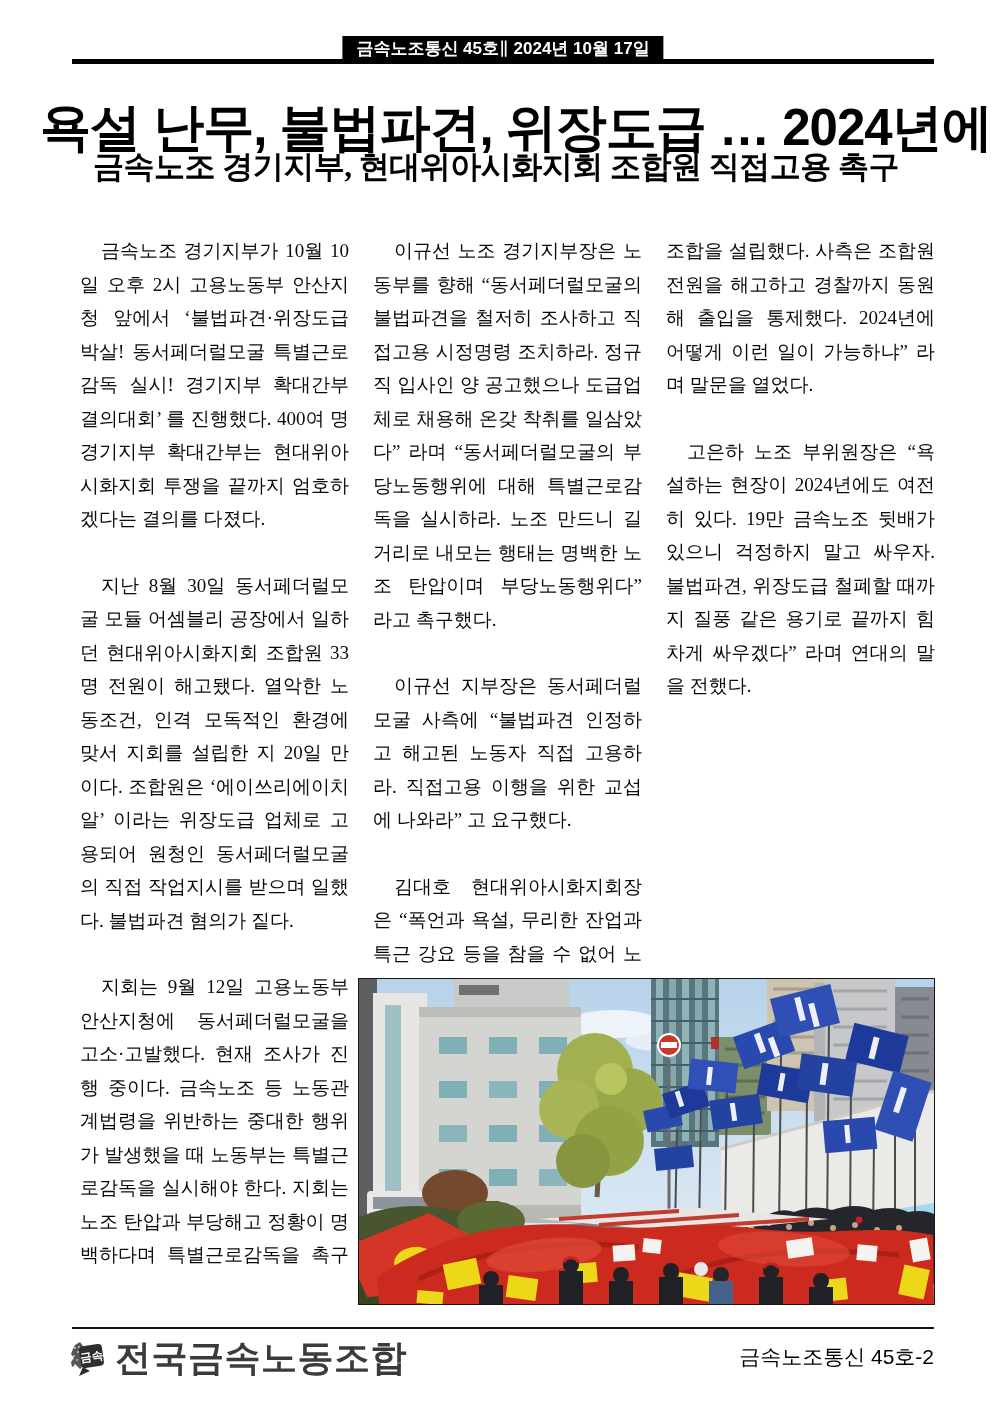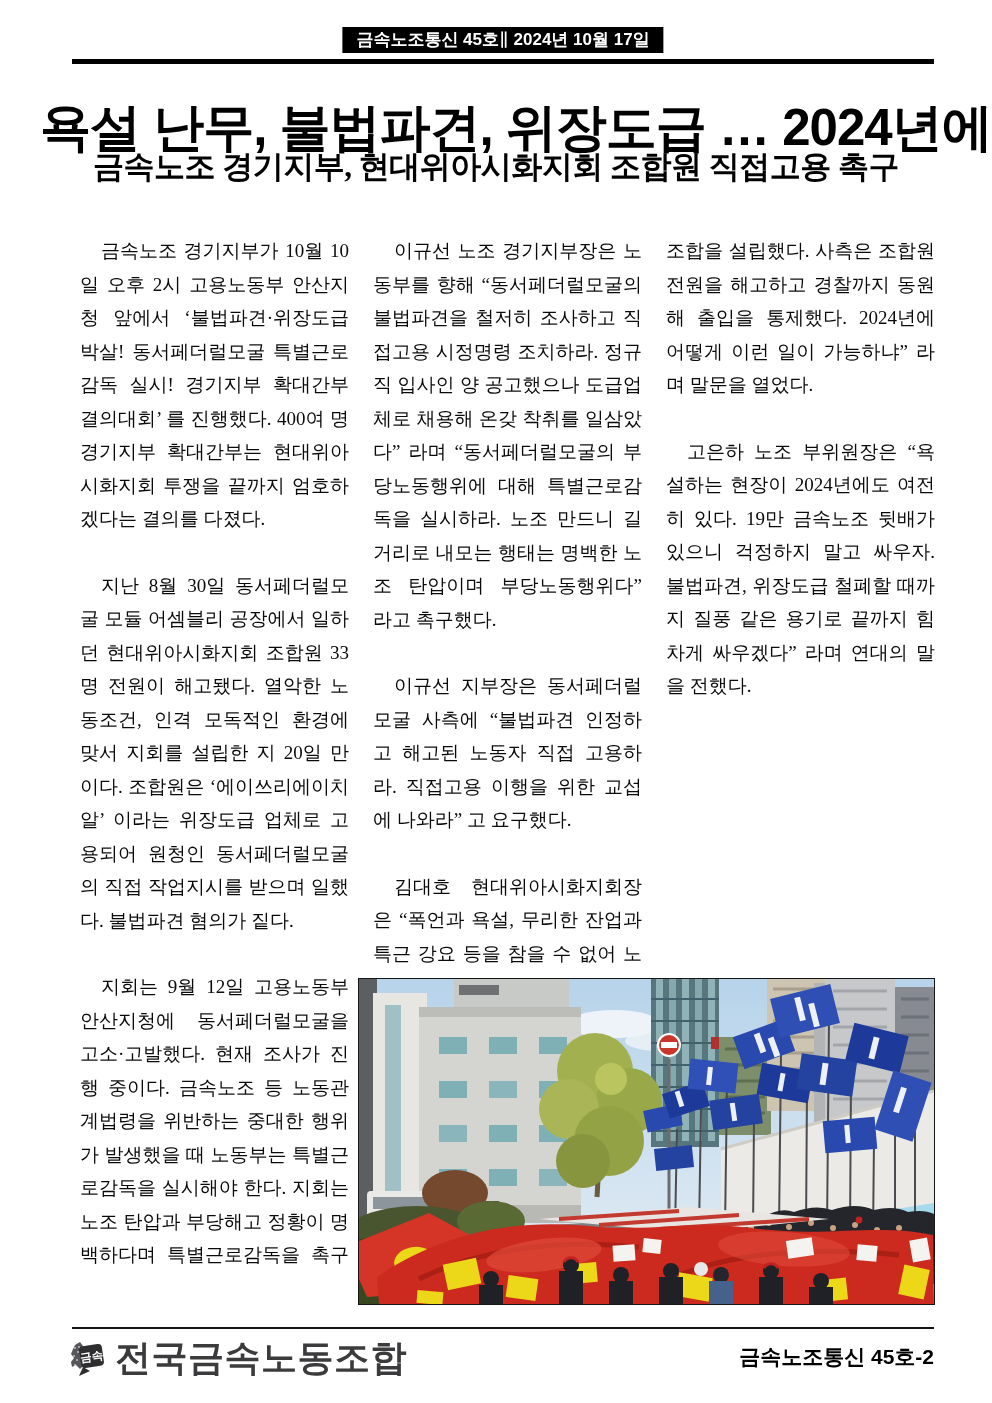--- a/index.html
+++ b/index.html
@@ -2,21 +2,21 @@
 <html><head>
 <meta charset="utf-8">
 <style>
   html,body { margin:0; padding:0; background:#ffffff; }
   .page {
     position:relative; width:992px; height:1403px; background:#ffffff;
     font-family:"Liberation Serif", serif; color:#000; overflow:hidden;
   }
   
   .masthead-box {
-    position:absolute; top:27px; left:50%; transform:translateX(-50%); margin-left:7px;
+    position:absolute; top:36px; left:50%; transform:translateX(-50%); margin-left:7px;
     background:#000; color:#fff; z-index:2;
     font-family:"Liberation Sans", sans-serif; font-weight:bold; font-size:17px;
     line-height:23px; padding:1px 14px 2px; white-space:nowrap;
   }
   .masthead-rule { position:absolute; top:59px; left:72px; width:862px; height:5px; background:#000; }
   
   .title {
     position:absolute; top:94px; left:40px; width:912px; margin:0; text-align:center;
     font-family:"Liberation Sans", sans-serif; font-weight:900; font-size:51px;
     letter-spacing:-1px; white-space:nowrap; color:#000;
@@ -46,21 +46,21 @@
   
   .footer-rule { position:absolute; left:72px; top:1327px; width:862px; height:2px; background:#141414; }
   .footer-left { position:absolute; left:68px; top:1334px; display:flex; align-items:center; gap:7px; }
   .org-logo { width:40px; height:40px; }
   .org-name {
     font-family:"Liberation Sans", sans-serif; font-weight:800; font-size:36px;
     color:#3b3b3d; letter-spacing:0.5px; white-space:nowrap;
   }
   .issue-label {
     position:absolute; right:58px; top:1343px;
-    font-family:"Liberation Sans", sans-serif; font-weight:700; font-size:21px;
+    font-family:"Liberation Sans", sans-serif; font-weight:400; font-size:21px;
     color:#000; white-space:nowrap;
   }
 </style>
 </head>
 <body>
 
 <div class="page">
 
   <div class="masthead-box">
     <span>금속노조통신 45호∥ 2024년 10월 17일</span>

